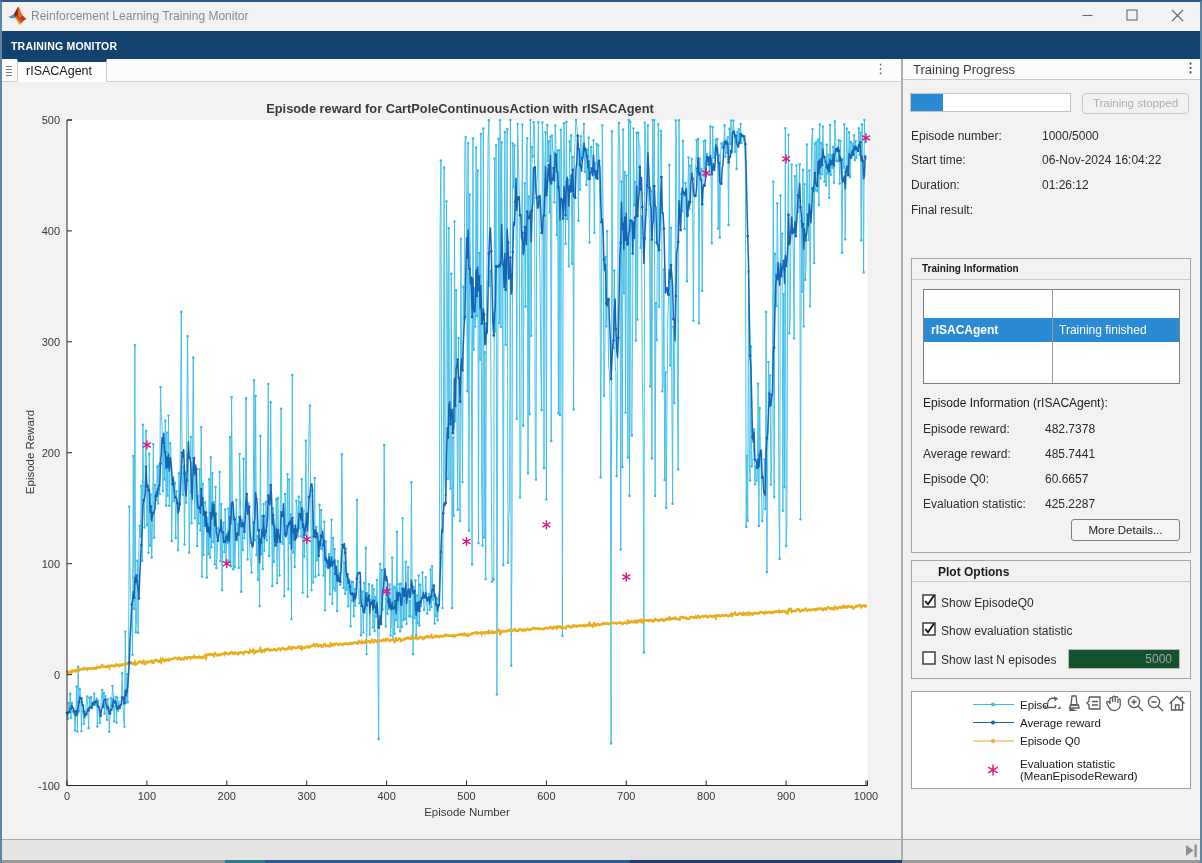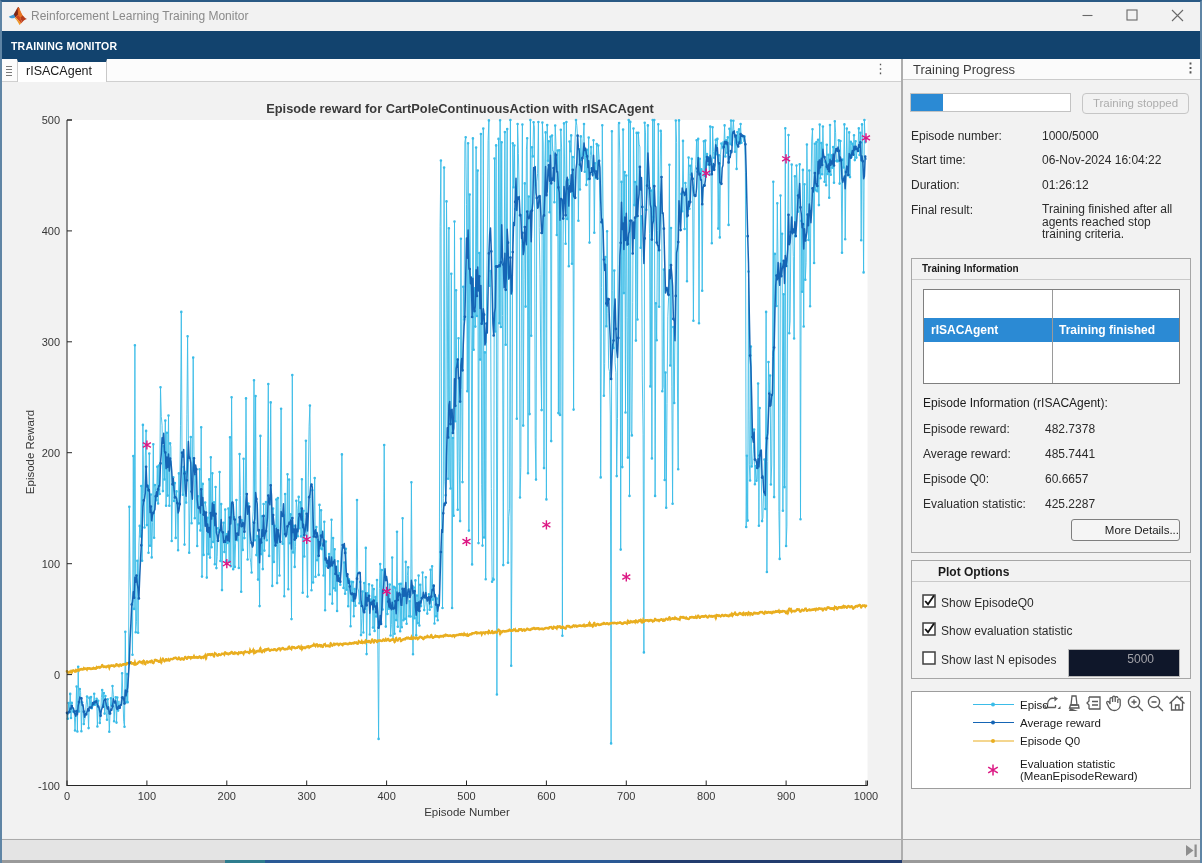--- a/index.html
+++ b/index.html
@@ -120,63 +120,62 @@
   </div>
   <div class="abs" style="left:179px;top:34.5px;width:107px;height:21px;border:1px solid #c6c6c6;border-radius:4px;font-size:11.5px;color:#adadad;text-align:center;line-height:19px">Training stopped</div>
 
   <div class="abs lbl" style="left:8px;top:70.5px">Episode number:</div>
     <div class="abs lbl" style="left:139px;top:70.5px">1000/5000</div>
   <div class="abs lbl" style="left:8px;top:94.5px">Start time:</div>
     <div class="abs lbl" style="left:139px;top:94.5px">06-Nov-2024 16:04:22</div>
   <div class="abs lbl" style="left:8px;top:119.5px">Duration:</div>
     <div class="abs lbl" style="left:139px;top:119.5px">01:26:12</div>
   <div class="abs lbl" style="left:8px;top:144.5px">Final result:</div>
-  <div class="abs lbl" style="left:139px;top:144.5px;width:150px;line-height:12.7px">Training finished after all agents reached stop training criteria.</div>
 
   <div class="abs" style="left:8px;top:199px;width:280px;height:295px;border:1px solid #a6a6a6">
     <div class="abs" style="left:10px;top:4px;font-size:10px;font-weight:bold;color:#1a1a1a">Training Information</div>
     <div class="abs" style="left:0;top:20px;width:278px;height:1px;background:#c9c9c9"></div>
 
     <div class="abs" style="left:11px;top:30px;width:257px;height:95px;border:1px solid #7f7f7f;background:#fff">
       <div class="abs" style="left:0;top:28px;width:255px;height:24px;background:#2b8ad4">
         <div class="abs" style="left:7px;top:5px;font-size:12px;font-weight:bold;color:#fff">rISACAgent</div>
-        <div class="abs" style="left:135px;top:5px;font-size:12px;font-weight:bold;color:#fff">Training finished</div>
+        <div class="abs" style="left:135px;top:5px;font-size:12px;font-weight:normal;color:#fff">Training finished</div>
       </div>
       <div class="abs" style="left:128px;top:0;width:1px;height:93px;background:#9a9a9a"></div>
     </div>
     <div class="abs" style="left:11px;top:137px;font-size:12px;font-weight:normal;color:#1a1a1a">Episode Information (rISACAgent):</div>
     <div class="abs lbl" style="left:11px;top:163px">Episode reward:</div>
       <div class="abs lbl" style="left:133px;top:163px">482.7378</div>
     <div class="abs lbl" style="left:11px;top:188px">Average reward:</div>
       <div class="abs lbl" style="left:133px;top:188px">485.7441</div>
     <div class="abs lbl" style="left:11px;top:213px">Episode Q0:</div>
       <div class="abs lbl" style="left:133px;top:213px">60.6657</div>
     <div class="abs lbl" style="left:11px;top:238px">Evaluation statistic:</div>
       <div class="abs lbl" style="left:133px;top:238px">425.2287</div>
-    <div class="abs" style="left:159px;top:260px;width:109px;height:22px;border:1px solid #7f7f7f;border-radius:3px;background:#f5f5f5;font-size:11.5px;color:#1a1a1a;text-align:right;line-height:20px">More Details...</div>
+    <div class="abs" style="left:159px;top:260px;width:109px;height:22px;border:1px solid #7f7f7f;border-radius:3px;background:#f5f5f5;font-size:11.5px;color:#1a1a1a;text-align:center;line-height:20px">More Details...</div>
   </div>
 
   <div class="abs" style="left:8px;top:501.5px;width:280px;height:119px;border:1px solid #a6a6a6">
     <div class="abs" style="left:26px;top:4px;font-size:12px;font-weight:bold;color:#1a1a1a">Plot Options</div>
     <div class="abs" style="left:0;top:20px;width:278px;height:1px;background:#c9c9c9"></div>
     <svg class="abs" style="left:10px;top:33px" width="16" height="16">
         <rect x="1" y="1" width="12" height="12" fill="#fff" stroke="#3f3f3f" stroke-width="1.5"></rect>
         <path d="M3.2 7 l2.8 3.2 l6 -8.8" stroke="#111" stroke-width="1.8" fill="none"></path>
       </svg>
     <div class="abs lbl" style="left:29px;top:35px">Show EpisodeQ0</div>
     <svg class="abs" style="left:10px;top:61px" width="16" height="16">
         <rect x="1" y="1" width="12" height="12" fill="#fff" stroke="#3f3f3f" stroke-width="1.5"></rect>
         <path d="M3.2 7 l2.8 3.2 l6 -8.8" stroke="#111" stroke-width="1.8" fill="none"></path>
       </svg>
     <div class="abs lbl" style="left:29px;top:63px">Show evaluation statistic</div>
     <svg class="abs" style="left:10px;top:90px" width="16" height="16">
         <rect x="1" y="1" width="12" height="12" fill="#fff" stroke="#3f3f3f" stroke-width="1.5"></rect>
       </svg>
     <div class="abs lbl" style="left:29px;top:92px">Show last N episodes</div>
-    <div class="abs" style="left:156px;top:88px;width:112px;height:28px;background:#0f172a;border:1px solid #b9b9b9;font-size:12px;color:#a2a2a8;text-align:right;line-height:18px;padding-right:25px">5000</div>
+    <div class="abs" style="left:156px;top:88px;width:112px;height:20px;background:#14532d;border:1px solid #b9b9b9;font-size:12px;color:#a2a2a8;text-align:right;line-height:18px;padding-right:7px">5000</div>
   </div>
 </div>
 
 <svg width="280" height="98" viewBox="0 0 280 98" style="position:absolute;left:911px;top:691px">
 <rect x="0.5" y="0.5" width="279" height="97" fill="#ffffff" stroke="#9d9d9d"></rect>
 <line x1="62" y1="13.5" x2="103" y2="13.5" stroke="#3bbce8" stroke-width="1.2"></line>
     <circle cx="82" cy="13.5" r="2" fill="#3bbce8"></circle>
 <text x="109" y="17.5" font-size="11.5" fill="#1a1a1a">Episo</text>
 <line x1="62" y1="31.5" x2="103" y2="31.5" stroke="#1565b5" stroke-width="1.2"></line>
     <circle cx="82" cy="31.5" r="2" fill="#1565b5"></circle>

